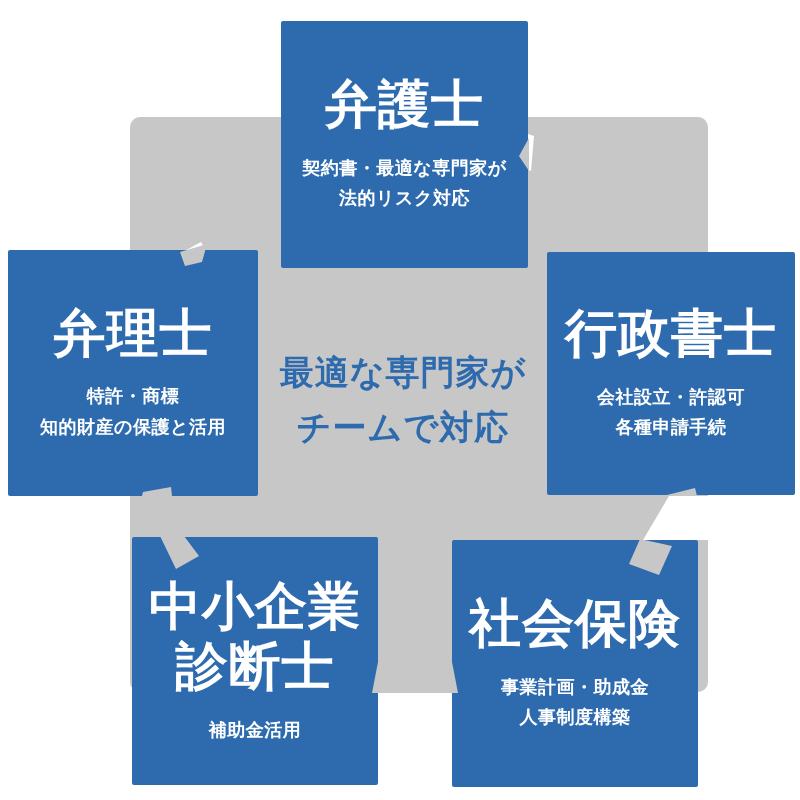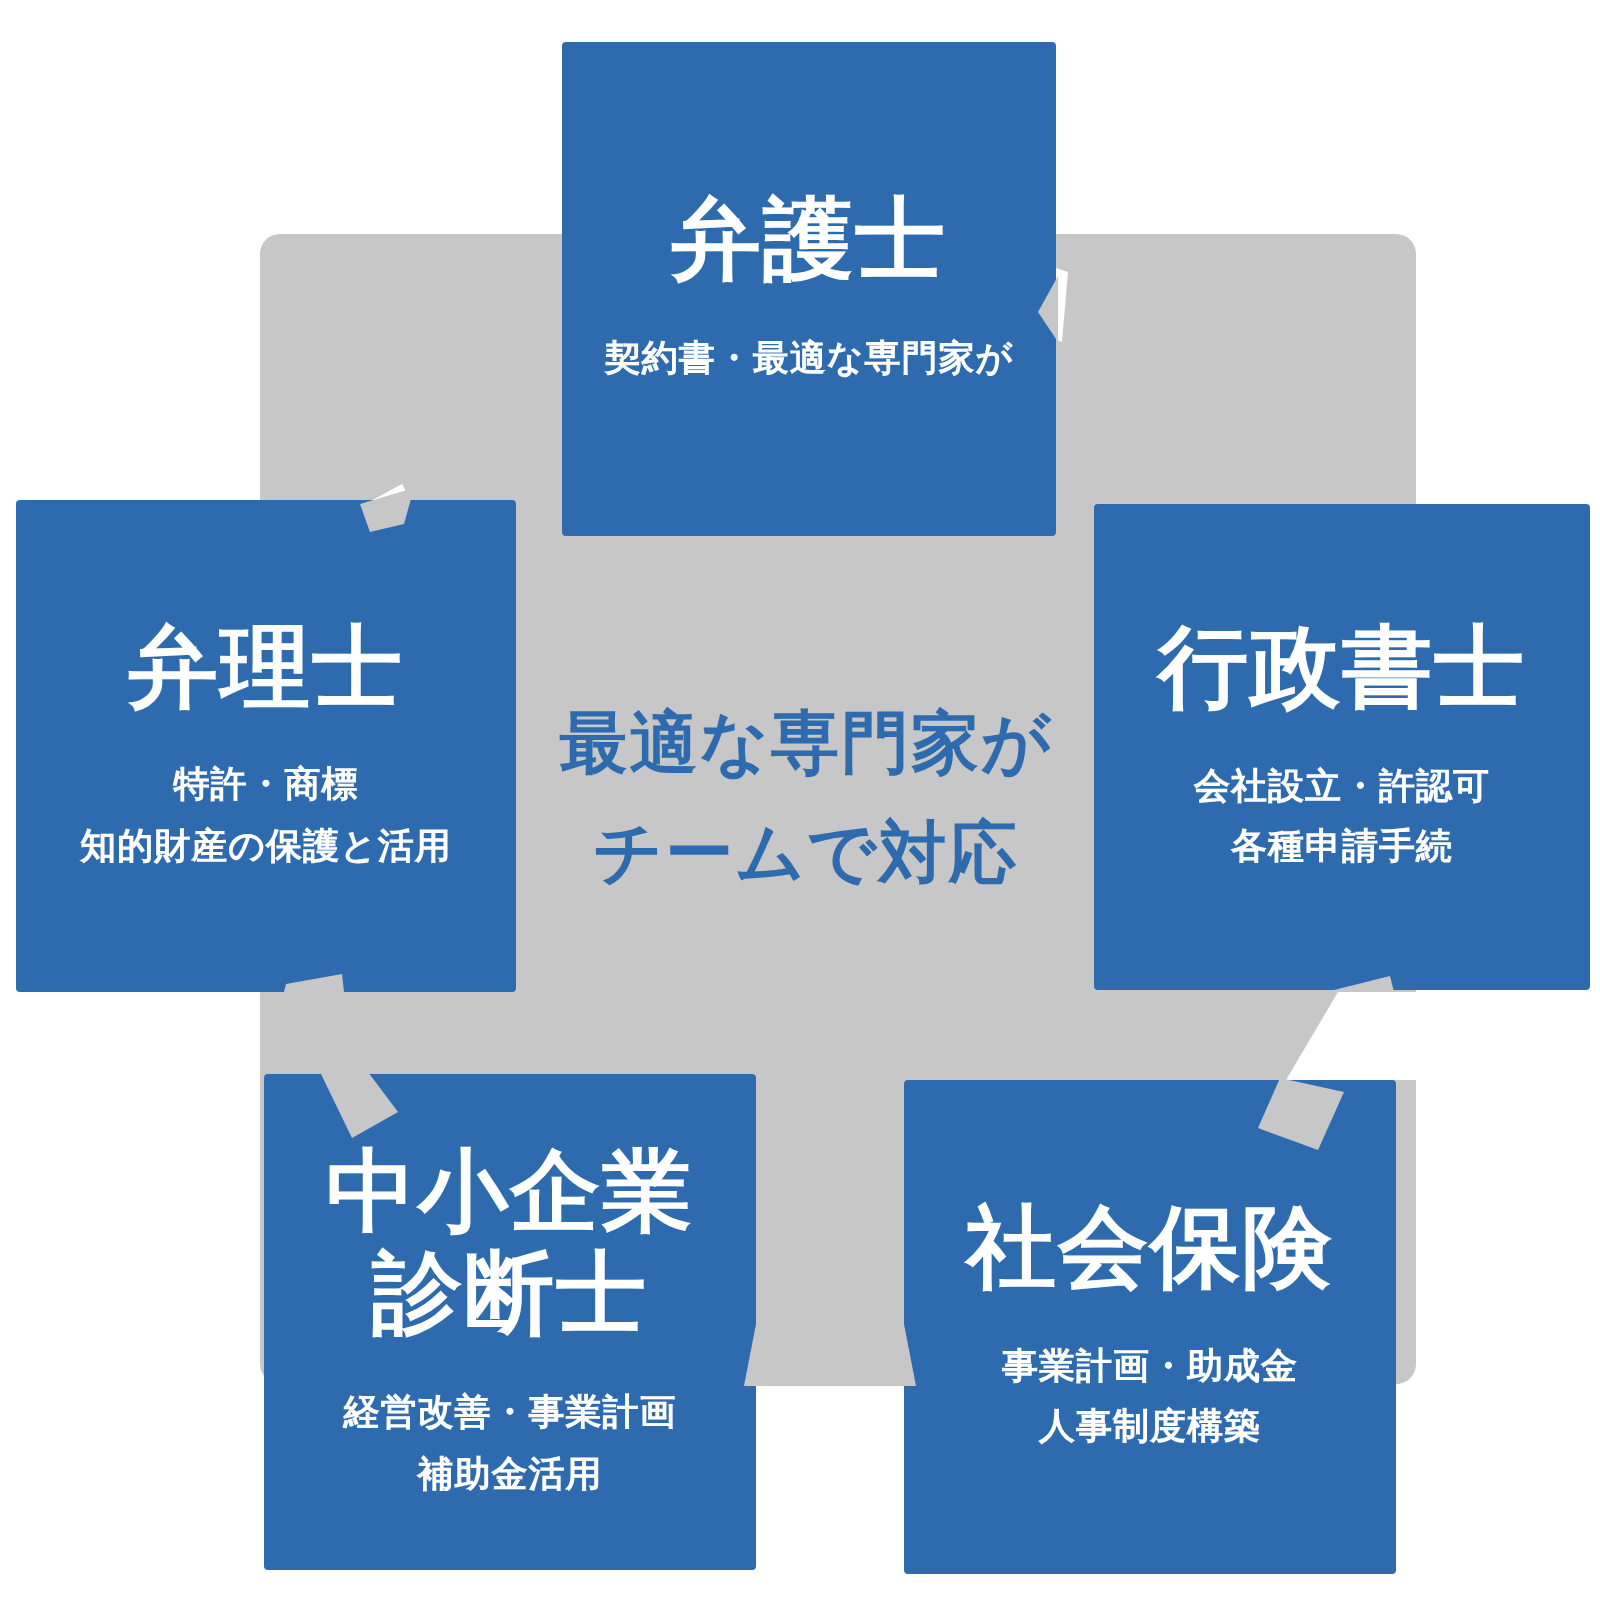--- a/index.html
+++ b/index.html
@@ -20,21 +20,21 @@
     position:absolute;
     background:var(--blue,#2d6bae);
     color:var(--on-blue,#ffffff);
     border-radius:2px;
     display:flex;flex-direction:column;
     align-items:center;justify-content:center;
     text-align:center;
     z-index:1;
   }
   .card-title{
-    font-size:45px;font-weight:bold;line-height:1.15;
+    font-size:52px;font-weight:bold;line-height:1.15;
     letter-spacing:1px;white-space:nowrap;
   }
   .card-title:empty{display:none;}
   .card-desc{
     margin-top:18px;font-size:18px;font-weight:bold;
     line-height:1.7;letter-spacing:0.5px;white-space:nowrap;
   }
   .pos-top        {left:281px;top:21px;  width:247px;height:247px;}
   .pos-left       {left:8px;  top:250px; width:250px;height:246px;align-items:center;}
   .pos-right      {left:547px;top:252px; width:248px;height:243px;}
@@ -60,20 +60,21 @@
     <polygon class="w" points="166,261 201,242 206,251 171,270"></polygon>
     <polygon class="w" points="525,133 534,136 531,171 523,168"></polygon>
     <polygon class="w" points="669,496 709,496 709,540 643,540"></polygon>
   </svg>
 
   <div class="card pos-top">
     <div class="card-title">弁護士</div>
 
     <div class="card-desc">
       <div>契約書・最適な専門家が</div>
+      <div>法的リスク対応</div>
     </div>
   </div>
 
   <div class="card pos-left">
     <div class="card-title">弁理士</div>
 
     <div class="card-desc">
       <div>特許・商標</div>
       <div>知的財産の保護と活用</div>
     </div>
@@ -85,21 +86,20 @@
     <div class="card-desc">
       <div>会社設立・許認可</div>
       <div>各種申請手続</div>
     </div>
   </div>
 
   <div class="card pos-bottomleft">
     <div class="card-title">中小企業</div>
     <div class="card-title">診断士</div>
     <div class="card-desc">
-      <div>経営改善・事業計画</div>
       <div>補助金活用</div>
     </div>
   </div>
 
   <div class="card pos-bottomright">
     <div class="card-title">社会保険</div>
     <div class="card-desc">
       <div>事業計画・助成金</div>
       <div>人事制度構築</div>
     </div>

